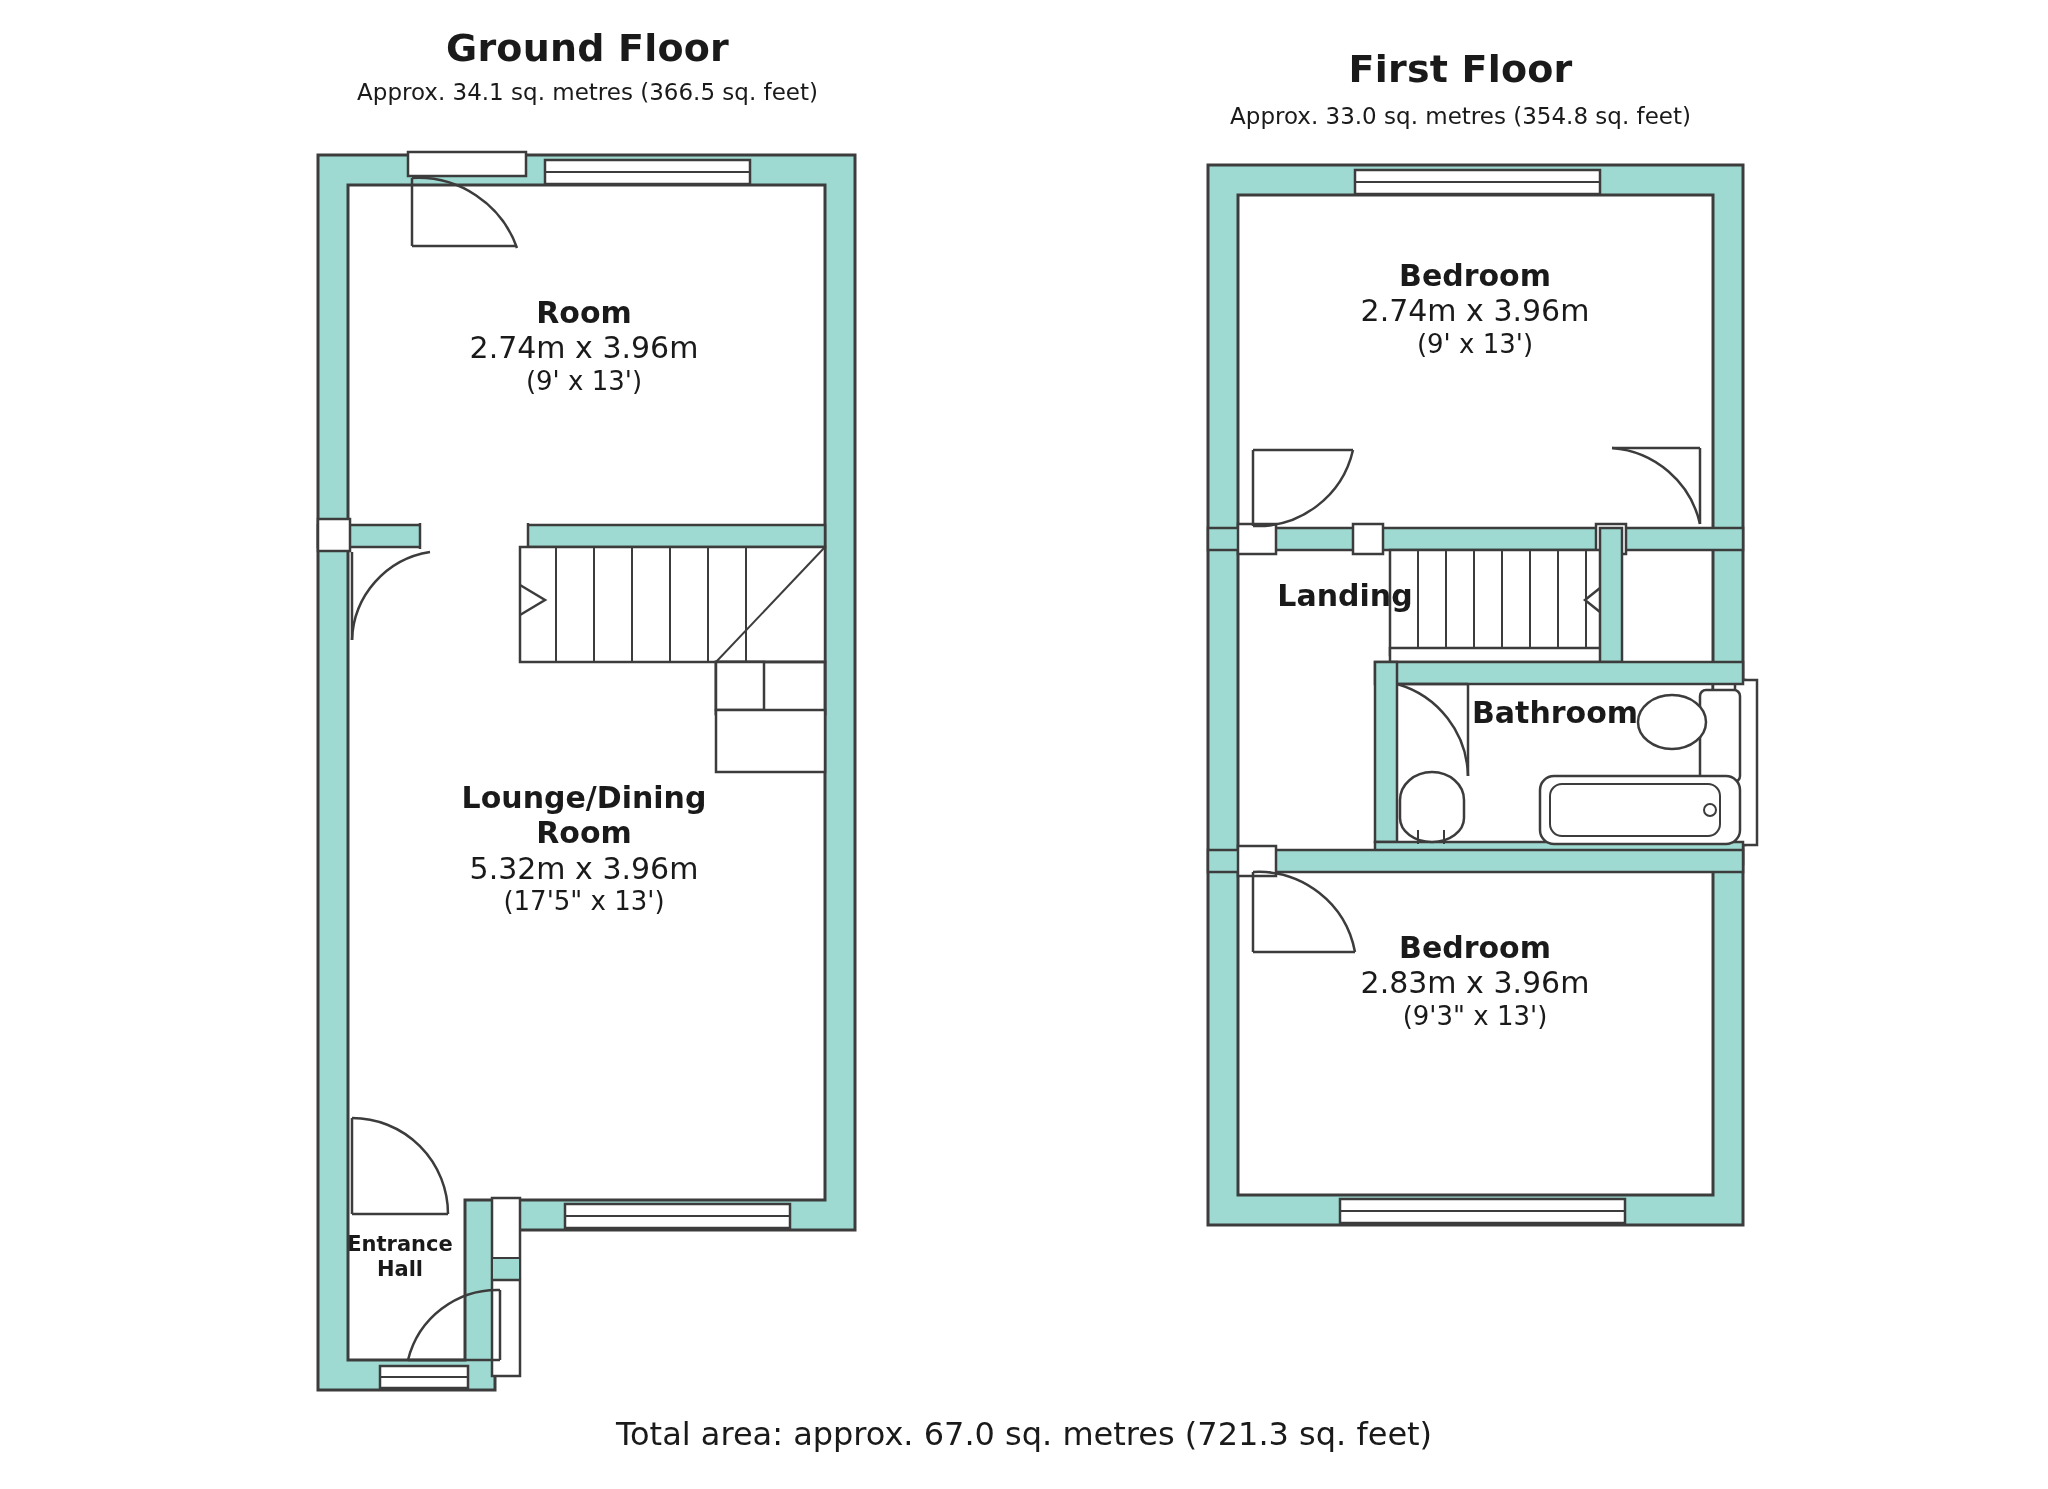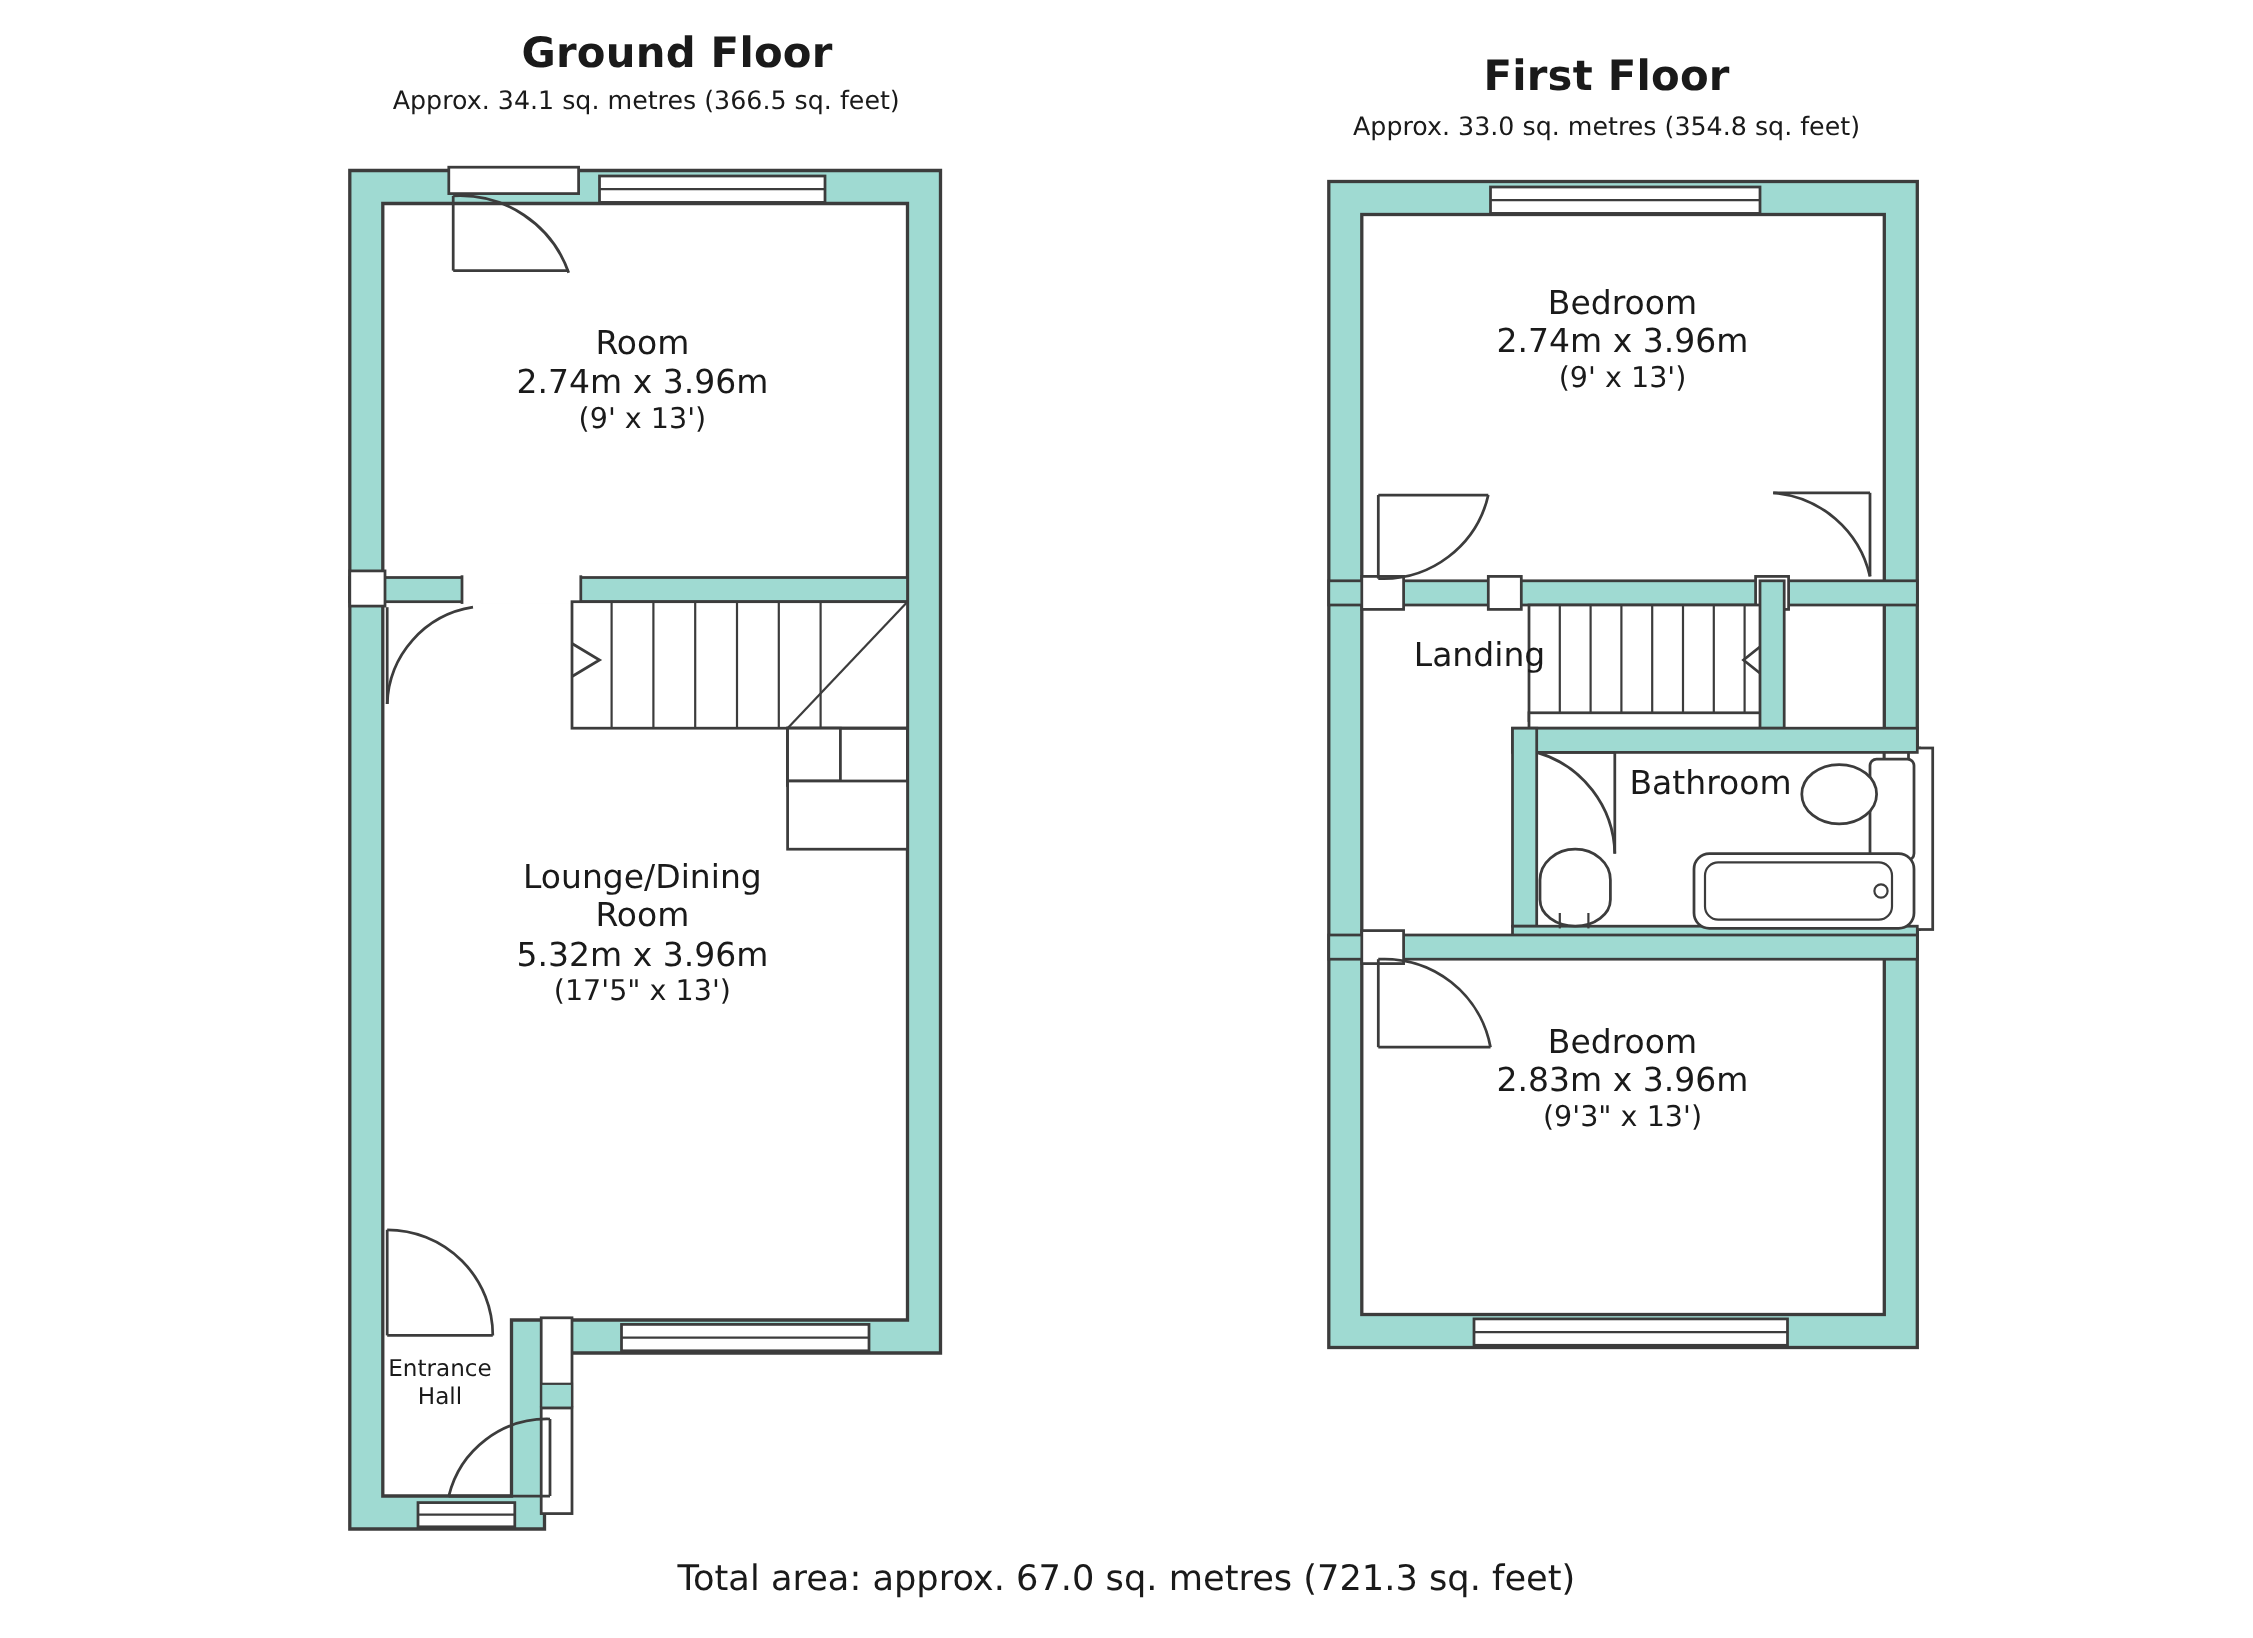--- a/index.html
+++ b/index.html
@@ -28,21 +28,21 @@
     font-size: 38px;
     letter-spacing: 0.2px;
     white-space: nowrap;
   }
   .floor-sub {
     position: absolute;
     text-align: center;
     font-size: 23px;
     white-space: nowrap;
   }
-  #gf-title { left: 0; width: 1175px; top: 26px; padding-left: 28px; }
+  #gf-title { left: 0; width: 1175px; top: 26px; }
   #gf-sub   { left: 0; width: 1175px; top: 79px; }
   #ff-title { left: 873px; width: 1175px; top: 47px; }
   #ff-sub   { left: 873px; width: 1175px; top: 103px; }
 
   
   #total-area {
     position: absolute;
     left: 0;
     width: 2048px;
     top: 1415px;
@@ -60,21 +60,21 @@
   }
 
   
   .room-label {
     position: absolute;
     text-align: center;
     line-height: 1.18;
     white-space: nowrap;
   }
   .room-label .nm {
-    font-weight: normal;
+    font-weight: bold;
     font-size: 30px;
     display: block;
   }
   .room-label .dim {
     font-size: 30px;
     display: block;
   }
   .room-label .imp {
     font-size: 26px;
     display: block;

